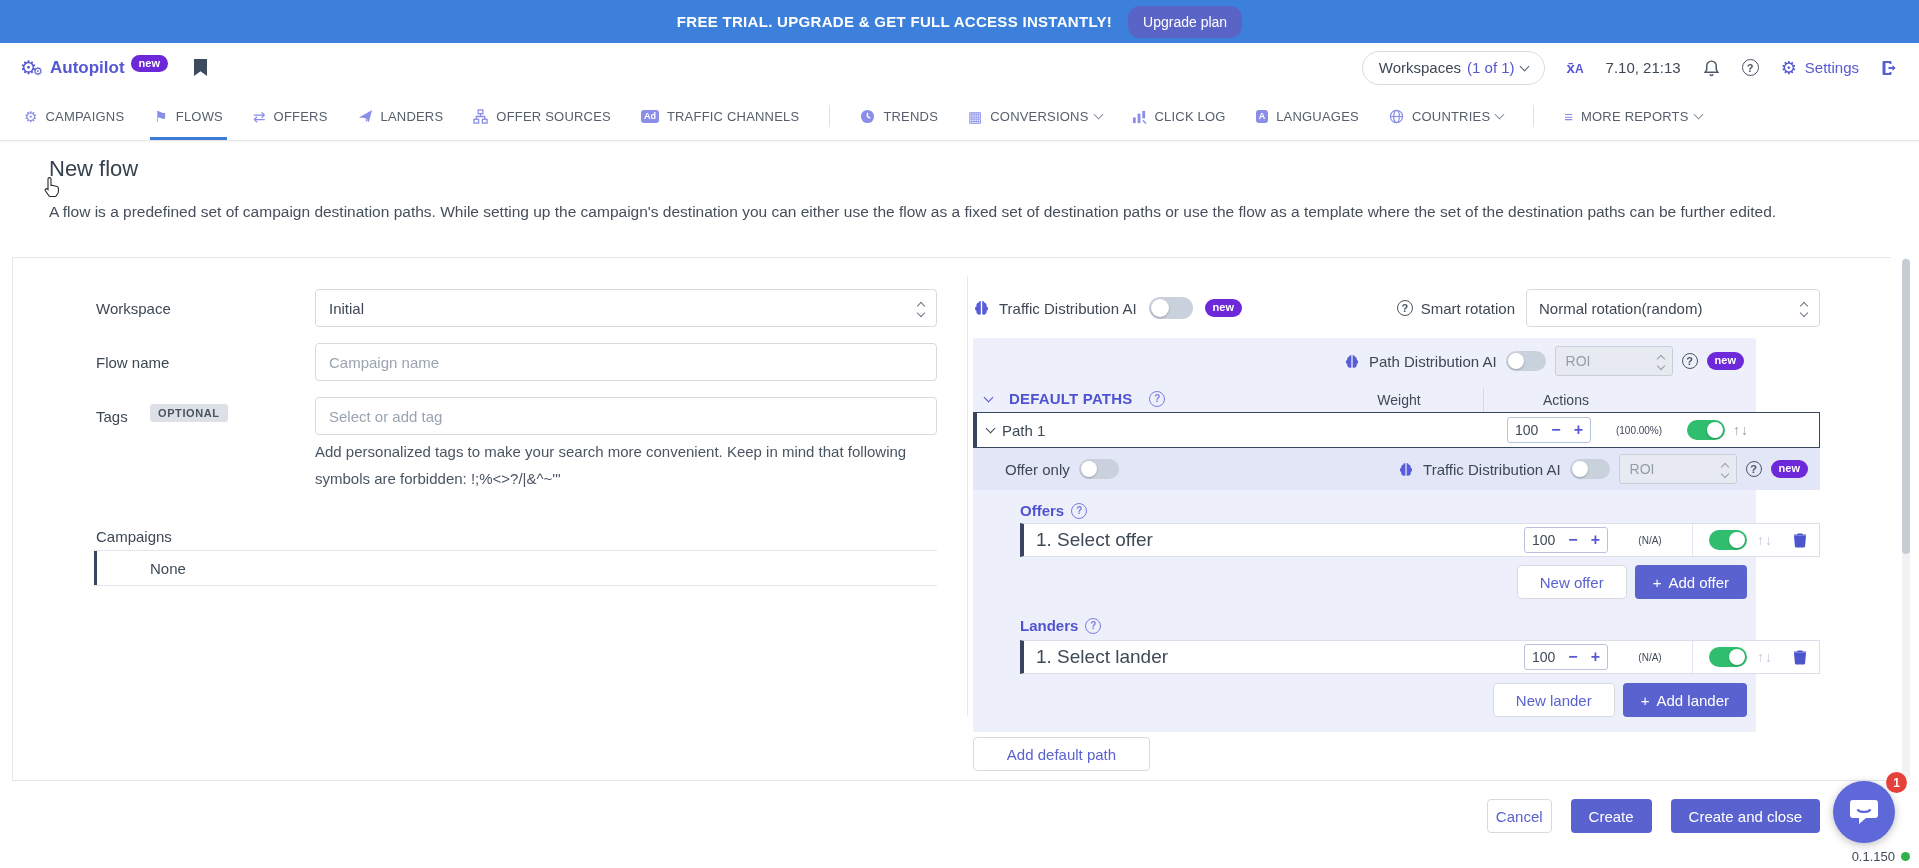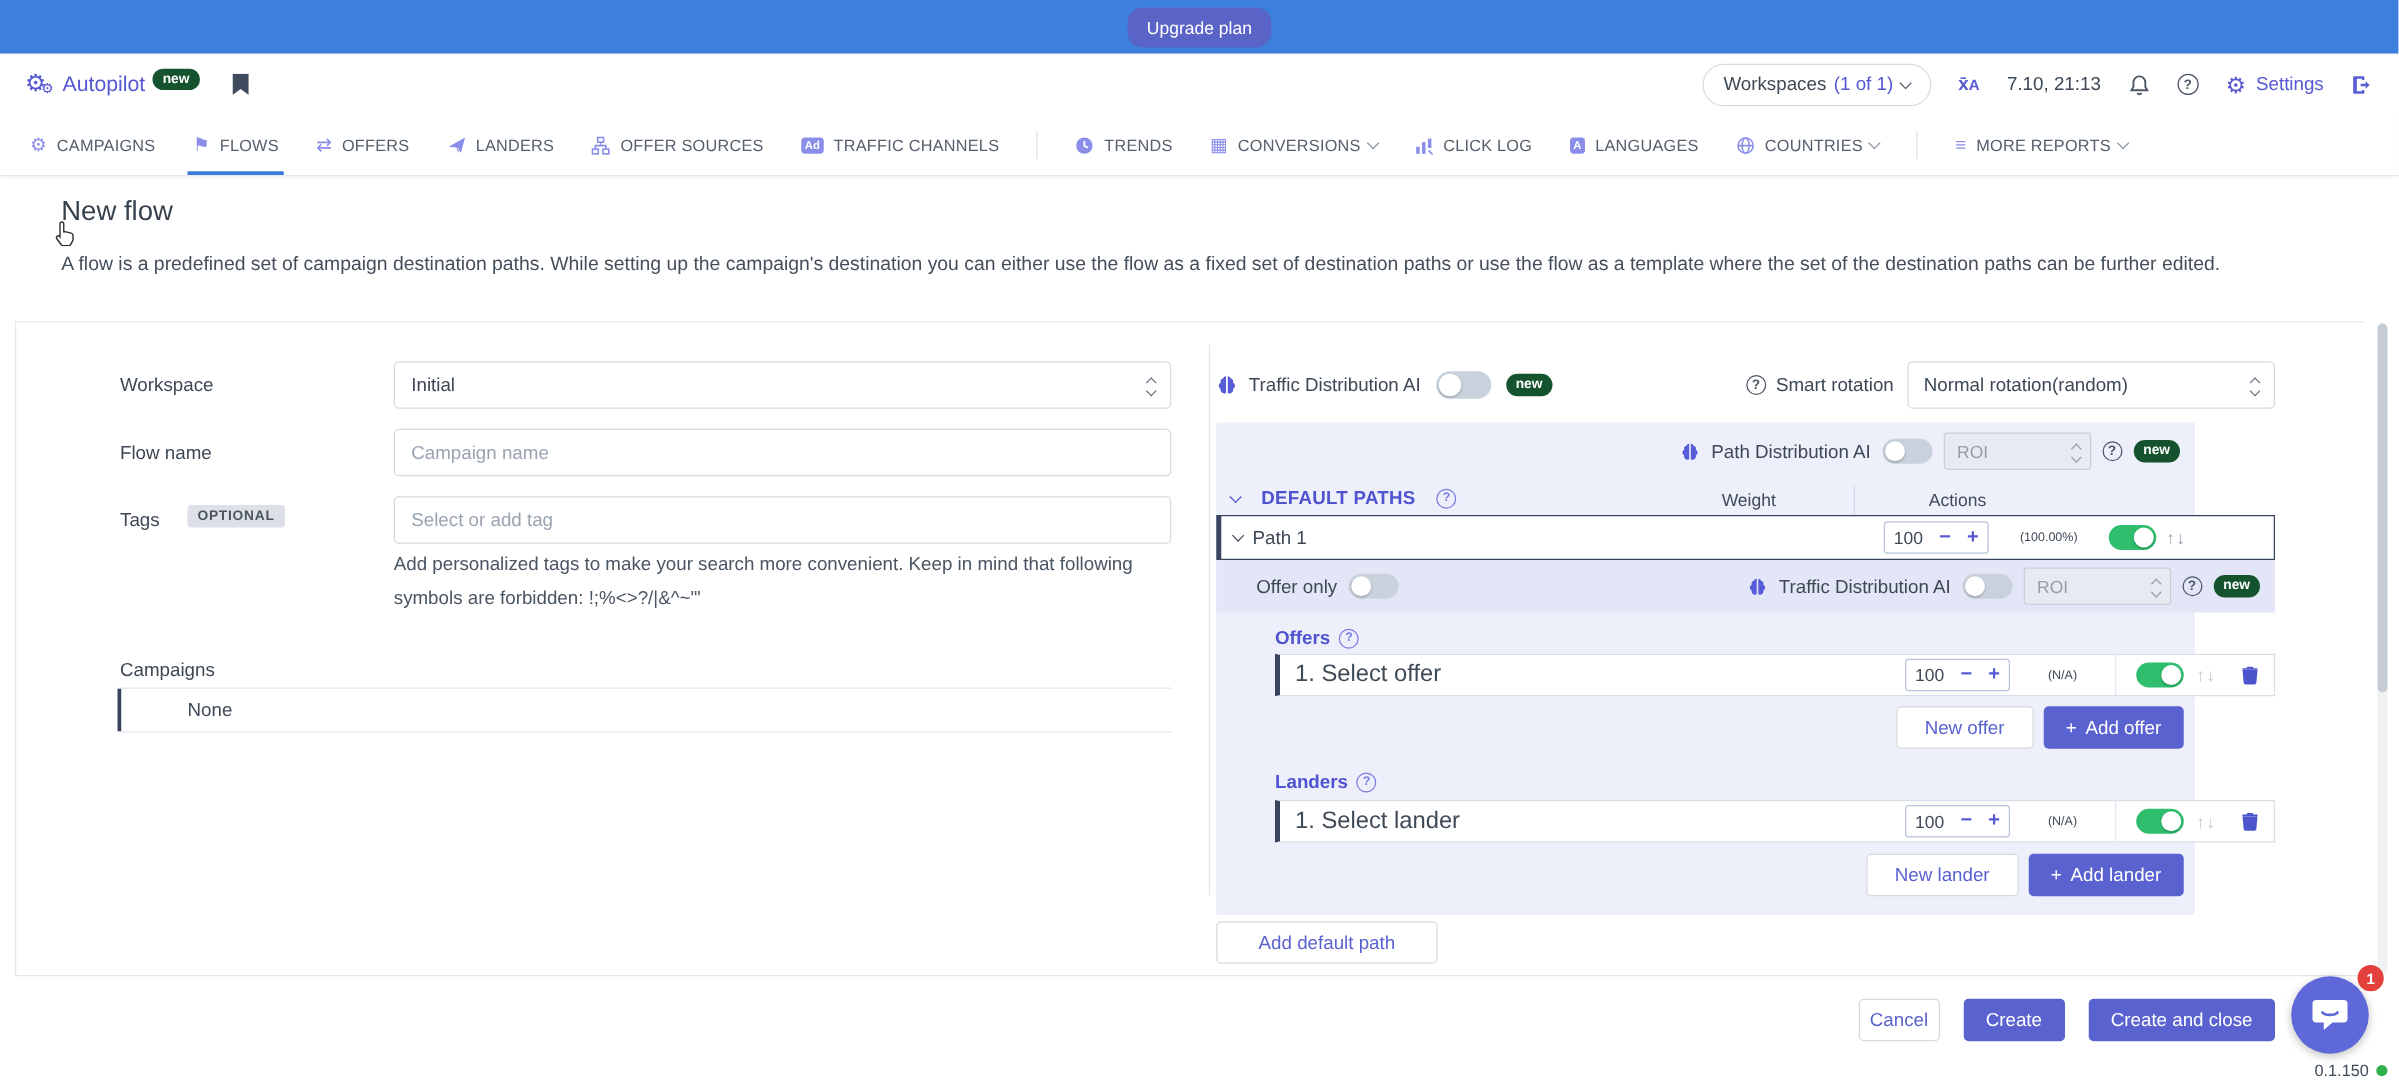--- a/index.html
+++ b/index.html
@@ -15,22 +15,22 @@
 
   
   .banner{left:0;top:0;width:1919px;height:43px;background:var(--banner);display:flex;align-items:center;justify-content:center;gap:16px}
   .banner-text{color:#fff;font-size:15px;font-weight:700;letter-spacing:.3px}
   .banner-btn{background:#5a63c6;color:#fff;border:none;border-radius:12px;padding:8px 15px;font-size:14px;font-family:inherit;cursor:pointer}
 
   
   .hdr{left:0;top:43px;width:1919px;height:49px;background:#fff;display:flex;align-items:center;padding:0 20px}
   .logo-gears{position:relative;color:var(--purple);font-size:19px;width:28px;line-height:1}
   .logo-gear-sm{position:absolute;left:13px;top:8px;font-size:11px}
-  .brand{color:var(--purple);font-weight:400;font-size:17px;margin-left:2px}
-  .newpill{background:#14532d;color:#fff;font-size:11px;font-weight:700;border-radius:10px;padding:2px 8px;line-height:1.2}
+  .brand{color:var(--purple);font-weight:700;font-size:17px;margin-left:2px}
+  .newpill{background:#6d28d9;color:#fff;font-size:11px;font-weight:700;border-radius:10px;padding:2px 8px;line-height:1.2}
   .brand-badge{margin-left:6px;position:relative;top:-4px}
   .bookmark{margin-left:26px;display:inline-flex}
   .hdr-right{margin-left:auto;display:flex;align-items:center;gap:22px}
   .ws-pill{border:1px solid #d8dce2;border-radius:17px;height:34px;display:flex;align-items:center;gap:6px;padding:0 16px;font-size:15px;color:var(--dark);cursor:pointer}
   .ws-count{color:var(--purple)}
   .chv{display:inline-block;width:7px;height:7px;border-right:1.6px solid currentColor;border-bottom:1.6px solid currentColor;transform:rotate(45deg);margin-top:-3px}
   .chv.up{transform:rotate(225deg);margin-top:3px}
   .txicon{color:var(--purple);font-weight:700;font-size:15px}
   .tx-a{font-size:12px}
   .htime{font-size:15px;color:var(--dark)}
@@ -118,20 +118,21 @@
   .chat-badge{left:1886px;top:772px;width:21px;height:21px;border-radius:50%;background:#e4413c;color:#fff;font-size:12px;font-weight:700;display:flex;align-items:center;justify-content:center;z-index:3}
   .version{left:1790px;top:849px;width:120px;display:flex;align-items:center;justify-content:flex-end;gap:6px;font-size:13px;color:#3f4a57}
   .vdot{width:9px;height:9px;border-radius:50%;background:#2fb14c}
 </style>
 </head>
 <body>
 
 <div id="app">
 
   <div class="abs banner">
+    <span class="banner-text">FREE TRIAL. UPGRADE &amp; GET FULL ACCESS INSTANTLY!</span>
     <button class="banner-btn">Upgrade plan</button>
   </div>
 
   <div class="abs hdr">
     <span class="logo-gears"><span>⚙</span><span class="logo-gear-sm">⚙</span></span>
     <span class="brand">Autopilot</span>
     <span class="newpill brand-badge">new</span>
     <span class="bookmark">
       <svg width="13" height="17" viewBox="0 0 13 17">
           <path d="M0 0h13v17l-6.5-4.8L0 17z" fill="#3e4a5e"></path>

